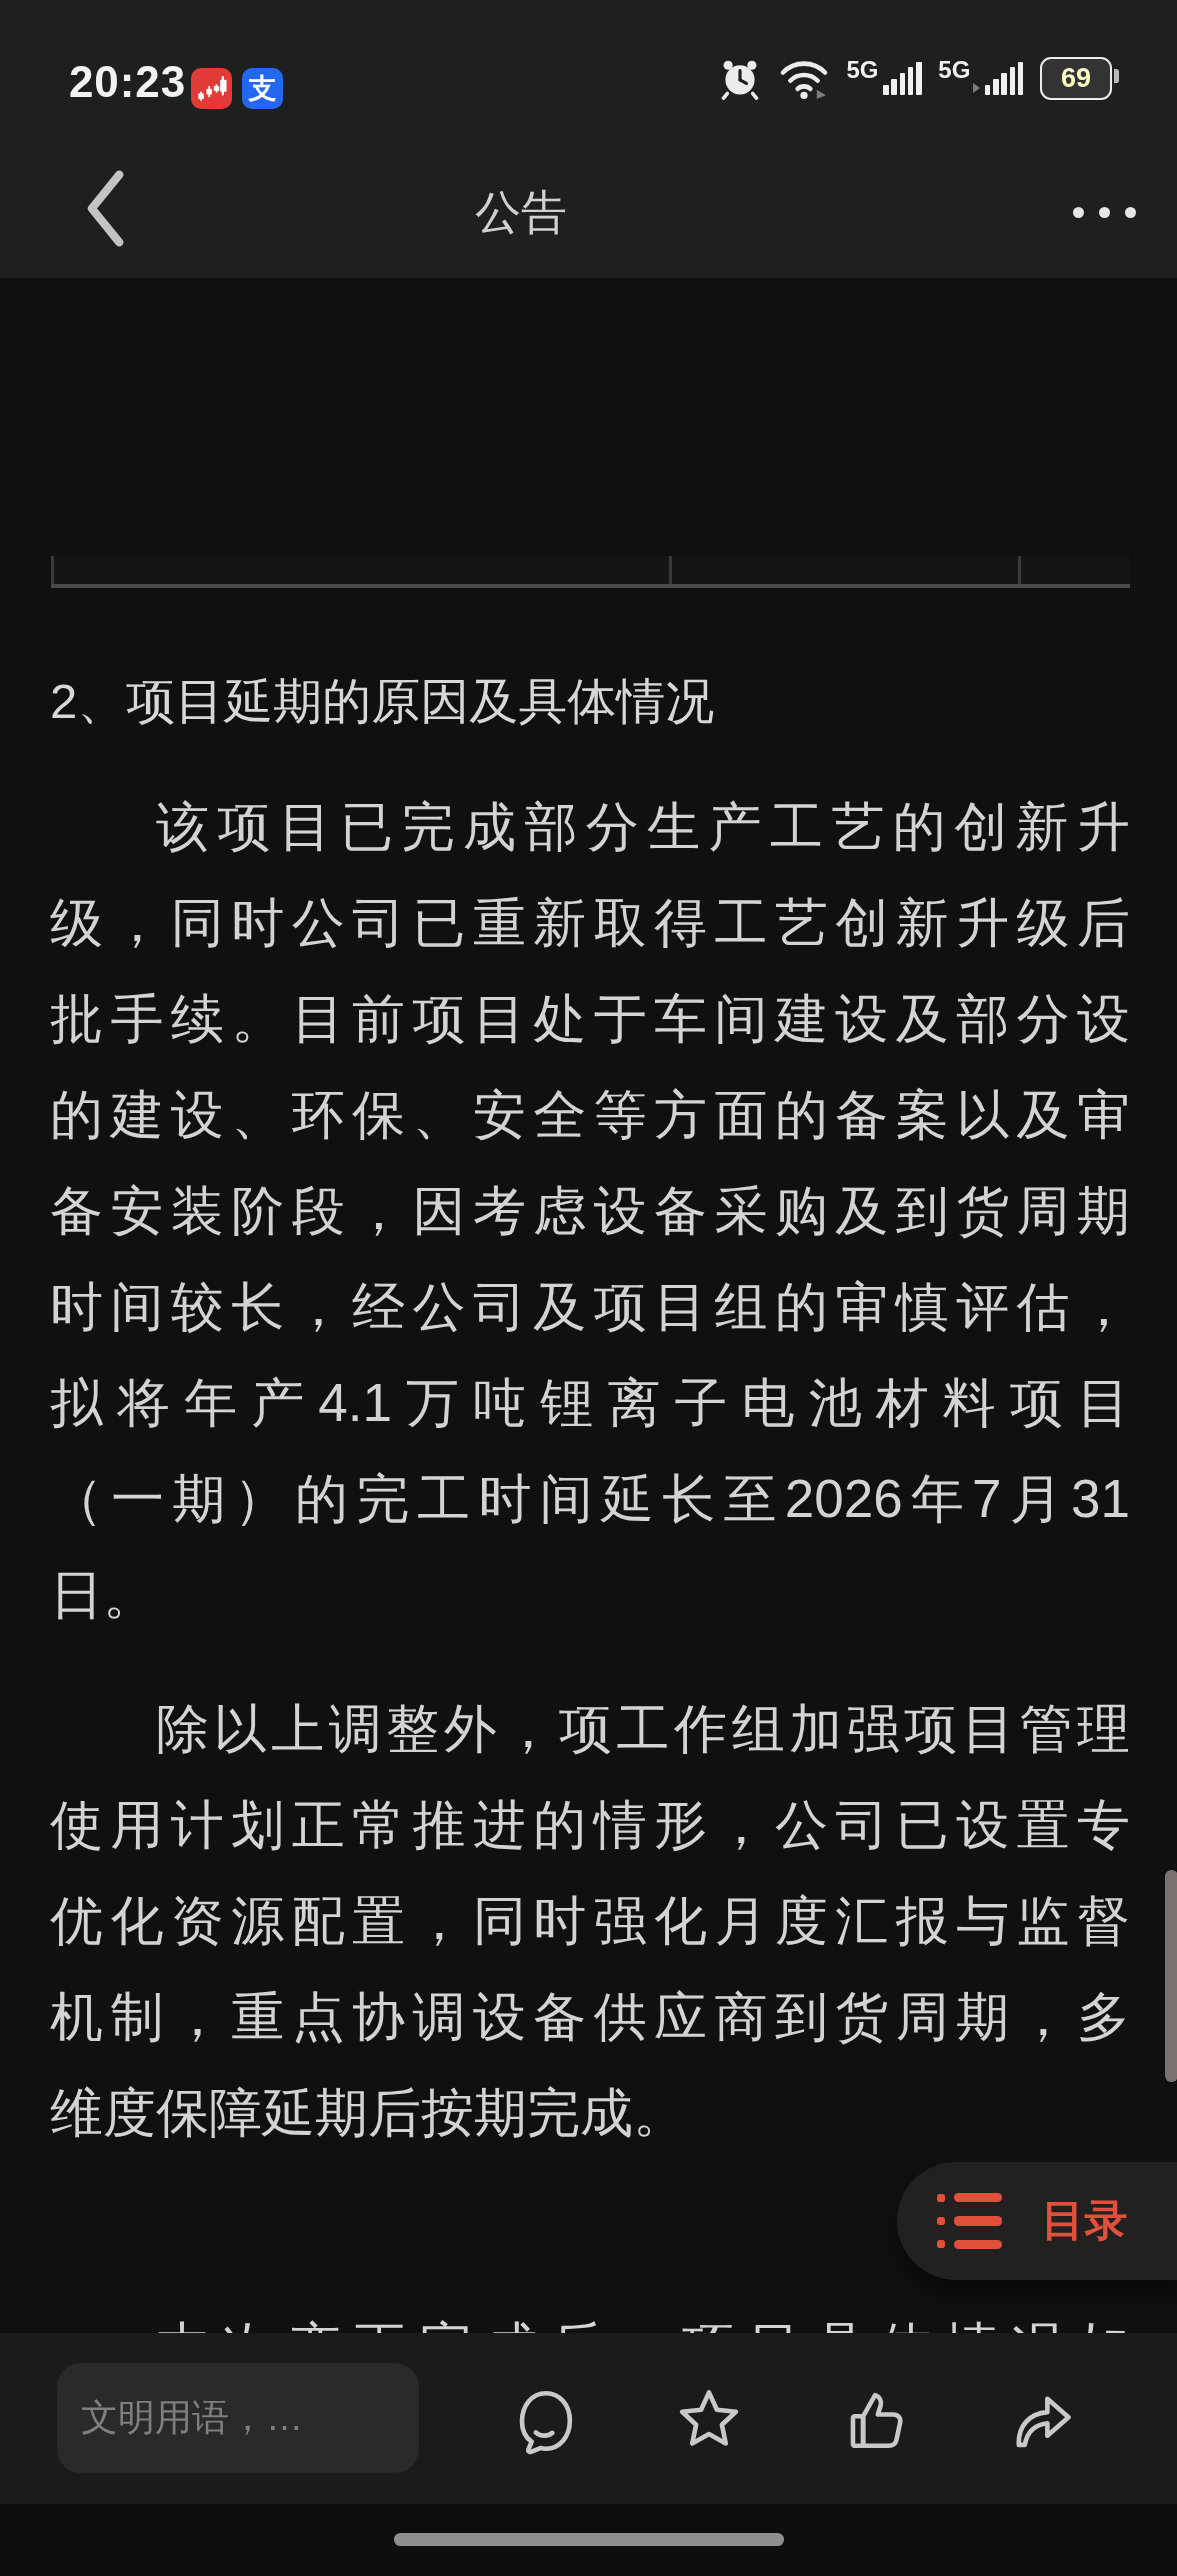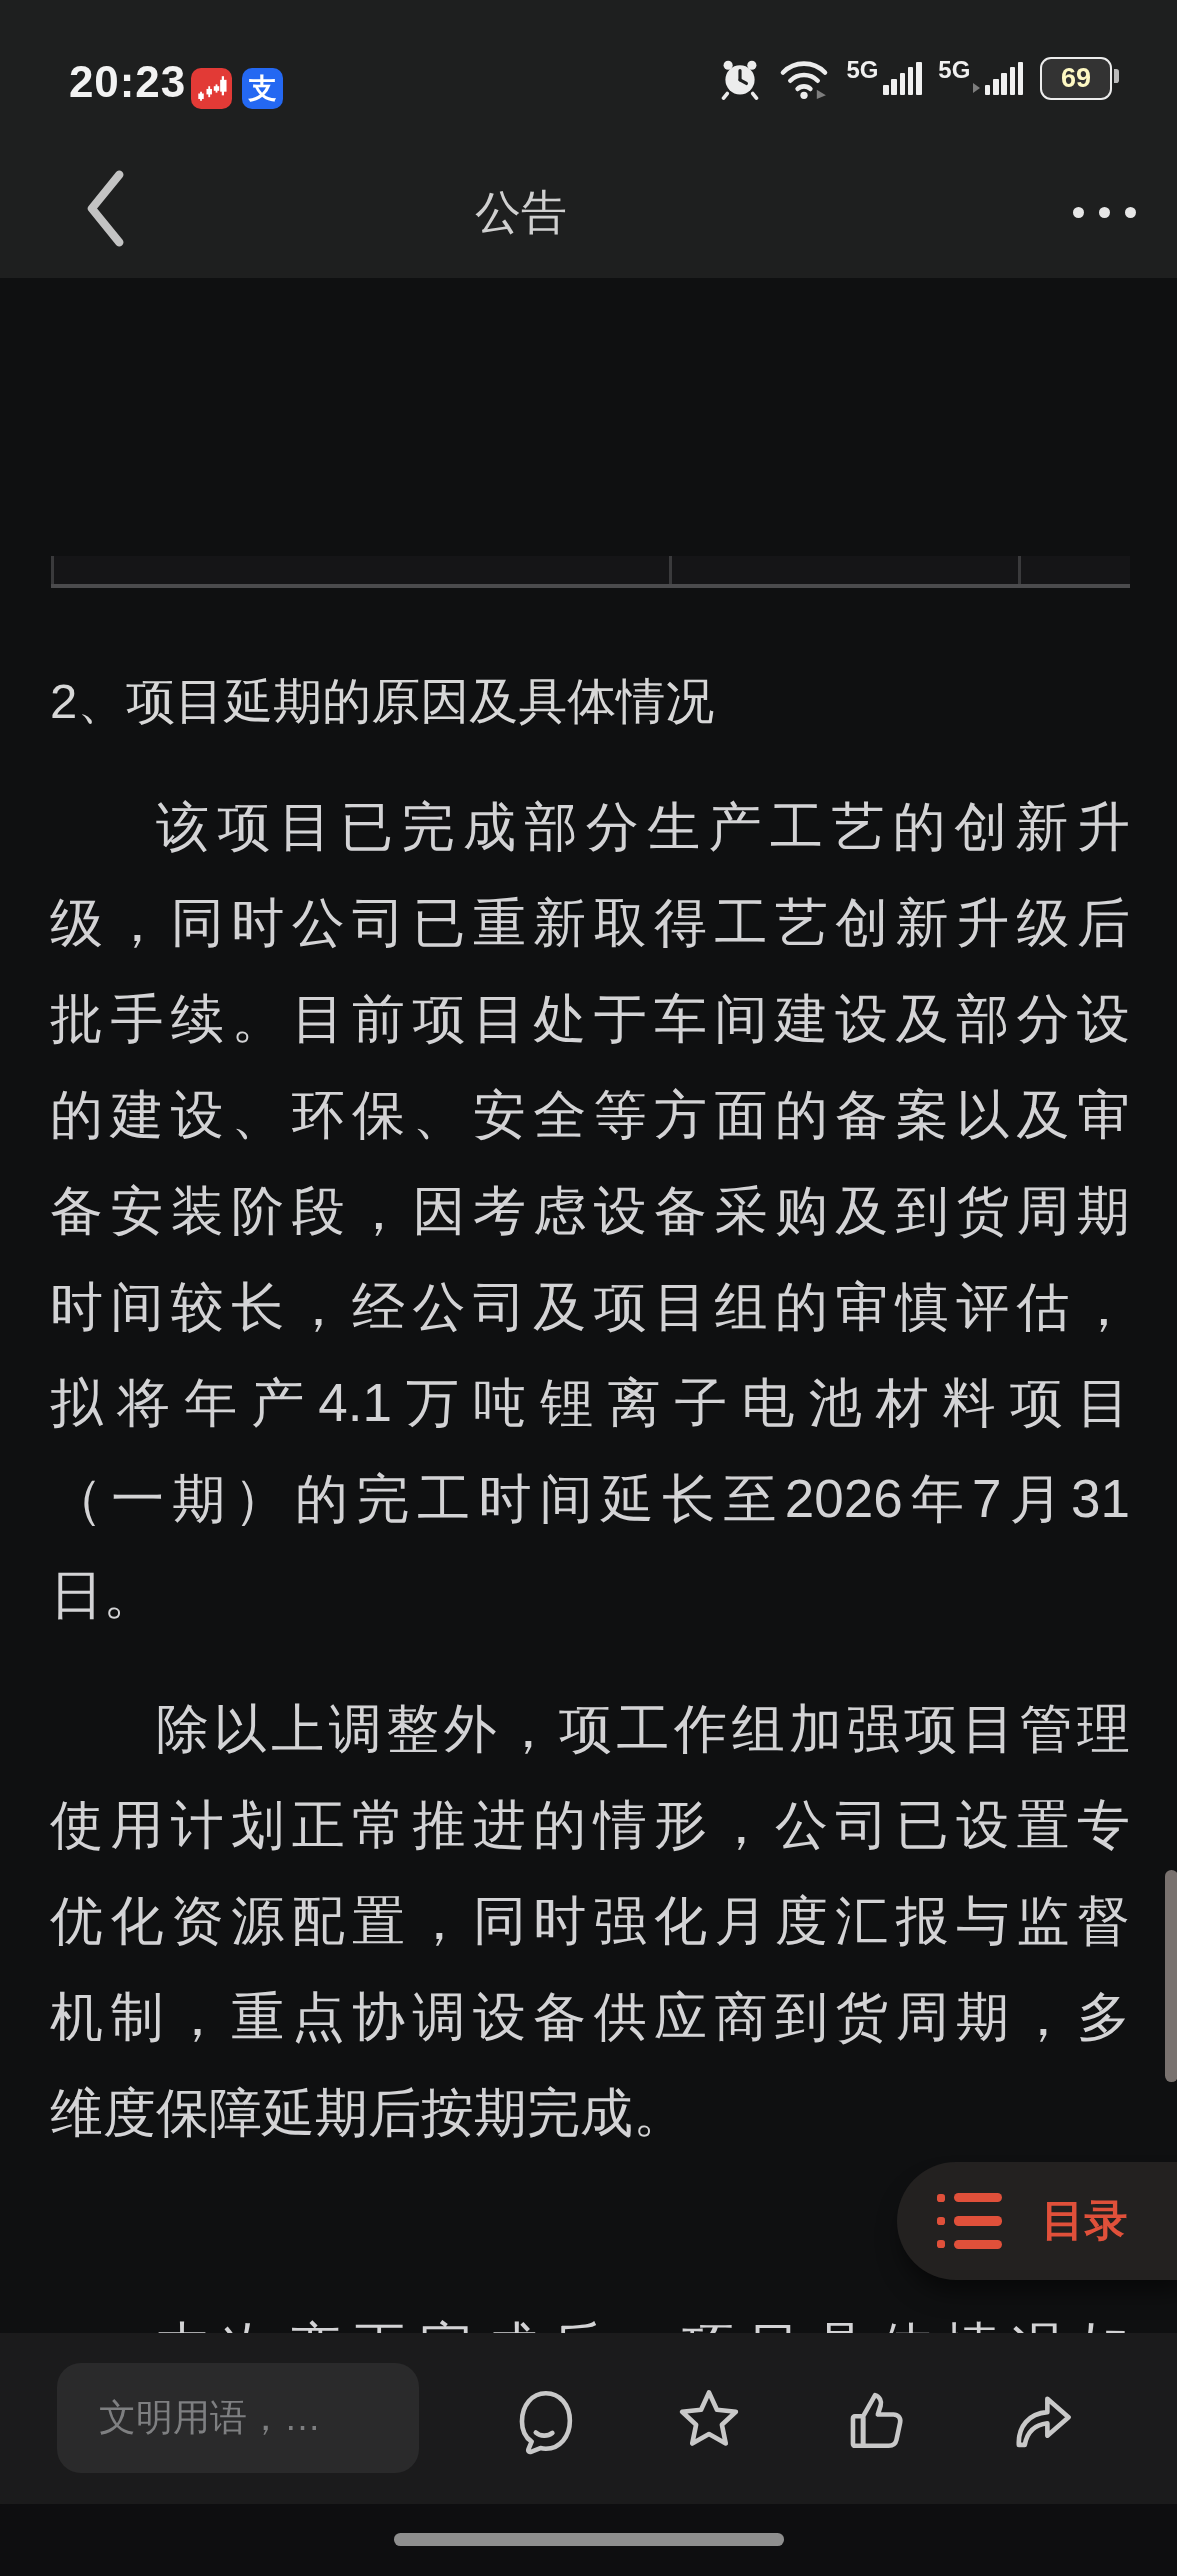--- a/index.html
+++ b/index.html
@@ -44,21 +44,21 @@
     border-radius:59px 0 0 59px;display:flex;align-items:center;cursor:pointer;z-index:6;
     box-shadow:0 16.6px 24px -5.5px rgba(0,0,0,0.55);}
   .toc-icon{margin-left:40px;display:flex;flex-direction:column;gap:14px;}
   .toc-icon .row{display:flex;align-items:center;gap:9.2px;}
   .toc-icon .dot{width:8.3px;height:8.3px;border-radius:2.8px;background:#e0503a;}
   .toc-icon .bar{width:48px;height:9.2px;border-radius:4.6px;background:#e0503a;}
   .toc-label{margin-left:39px;font-size:43px;font-weight:600;color:#e0503a;}
   
   .toolbar{position:absolute;left:0;top:2333px;width:1178px;height:171px;background:#1b1b1c;z-index:5;}
   .cmt-input{position:absolute;left:57px;top:30px;width:362px;height:110px;border:none;outline:none;
-    background:#2a2a2b;border-radius:24px;color:#cfcfcf;font-size:37px;padding:0 0 0 42px;box-sizing:border-box;
+    background:#2a2a2b;border-radius:24px;color:#cfcfcf;font-size:37px;padding:0 0 0 24px;box-sizing:border-box;
     font-family:"Liberation Sans",sans-serif;}
   .cmt-input::placeholder{color:#7e7f81;}
   .tb-ic{position:absolute;top:52px;width:70px;height:70px;cursor:pointer;}
   .bottomarea{position:absolute;left:0;top:2504px;width:1178px;height:72px;background:#0e0e10;z-index:5;}
   .homebar{position:absolute;left:394px;top:28.5px;width:390px;height:13px;border-radius:6.4px;background:#8e8e8e;cursor:pointer;}
   svg{display:block;}
 </style>
 </head>
 <body>
 

